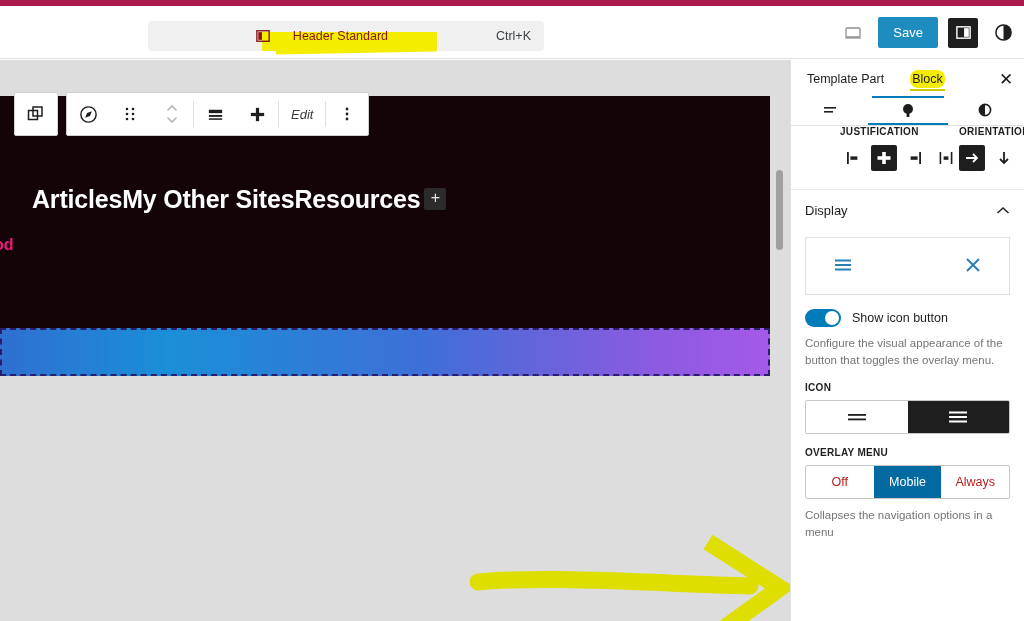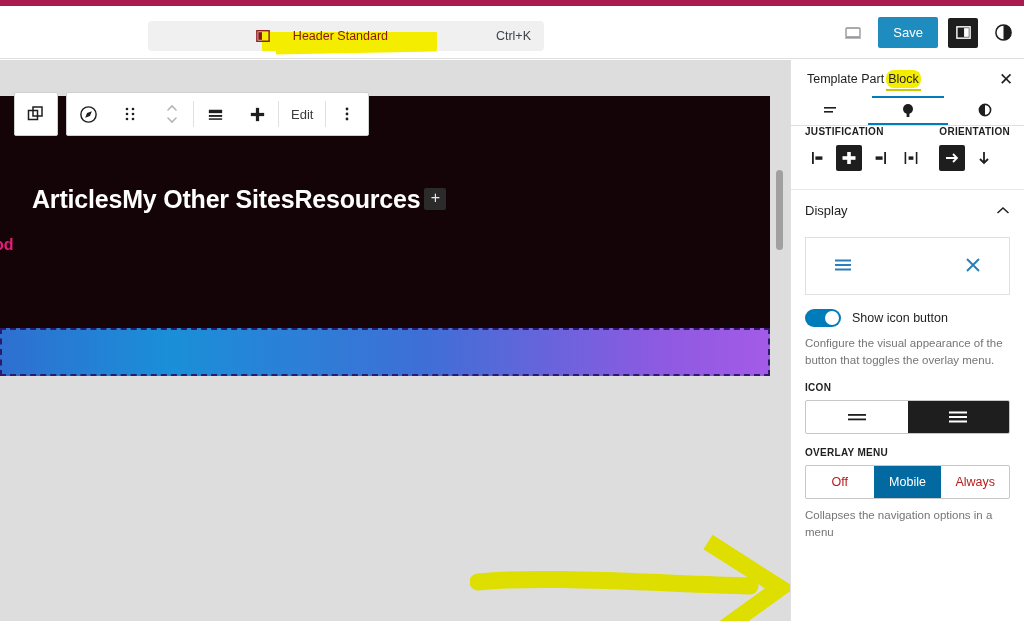--- a/index.html
+++ b/index.html
@@ -134,20 +134,21 @@
   .tb-btn {
     width: 42px; height: 42px;
     display: flex; align-items: center; justify-content: center;
     cursor: pointer; background: transparent; border: none;
   }
   .tb-sep { width: 1px; height: 26px; background: #e0e0e0; }
   .tb-edit {
     padding: 0 12px; height: 34px; display: flex; align-items: center;
     font-size: 13px; color: #3c3c3c; cursor: pointer;
     font-family: "Liberation Sans", sans-serif;
+    font-style: italic;
   }
 
   
   .canvas-scroll {
     position: absolute; right: 7px; top: 110px;
     width: 7px; height: 80px; background: #a0a0a0; border-radius: 4px;
   }
 
   
   .arrow-svg { position: absolute; left: 470px; top: 470px; z-index: 30; }
@@ -157,20 +158,21 @@
     position: absolute; left: 790px; top: 60px;
     width: 234px; height: 561px;
     background: #ffffff;
     border-left: 1px solid #e0e0e0;
     overflow: hidden;
     font-size: 12.5px; color: #1e1e1e;
   }
   .sb-tabs {
     position: relative; height: 38px;
     display: flex; align-items: center; padding: 0 14px;
+    gap: 24px;
   }
   .sb-tab {
     font-size: 12.5px; color: #1e1e1e; cursor: pointer; position: relative;
     padding: 2px 2px;
   }
   .sb-tab.hl { background: #f5ed00; font-weight: normal; border-radius: 8px; }
   .sb-tab-underline {
     position: absolute; left: 0; right: 0; bottom: -3px;
     height: 2px; background: #c8c800;
   }
@@ -430,21 +432,21 @@
       </div>
       <div class="sb-icontab">
         <svg width="16" height="15" viewBox="0 0 16 15">
           <circle cx="8" cy="7" r="5.6" fill="none" stroke="#1e1e1e" stroke-width="1.6"></circle>
           <path d="M8 1.4 A5.6 5.6 0 0 0 8 12.6 Z" fill="#1e1e1e"></path>
         </svg>
       </div>
     </div>
 
 
-    <div class="sb-row" style="justify-content:space-between;">
+    <div class="sb-row" style="justify-content:space-between;margin-left:35px;">
       <div>
         <div class="sb-sublabel">JUSTIFICATION</div>
         <div class="just-icons">
           <div class="ji">
             <svg width="18" height="18" viewBox="0 0 18 18">
               <rect x="3" y="3" width="1.8" height="12" fill="#1e1e1e"></rect>
               <rect x="6.4" y="7.4" width="7" height="3.4" fill="#1e1e1e"></rect>
             </svg>
           </div>
           <div class="ji sel">

